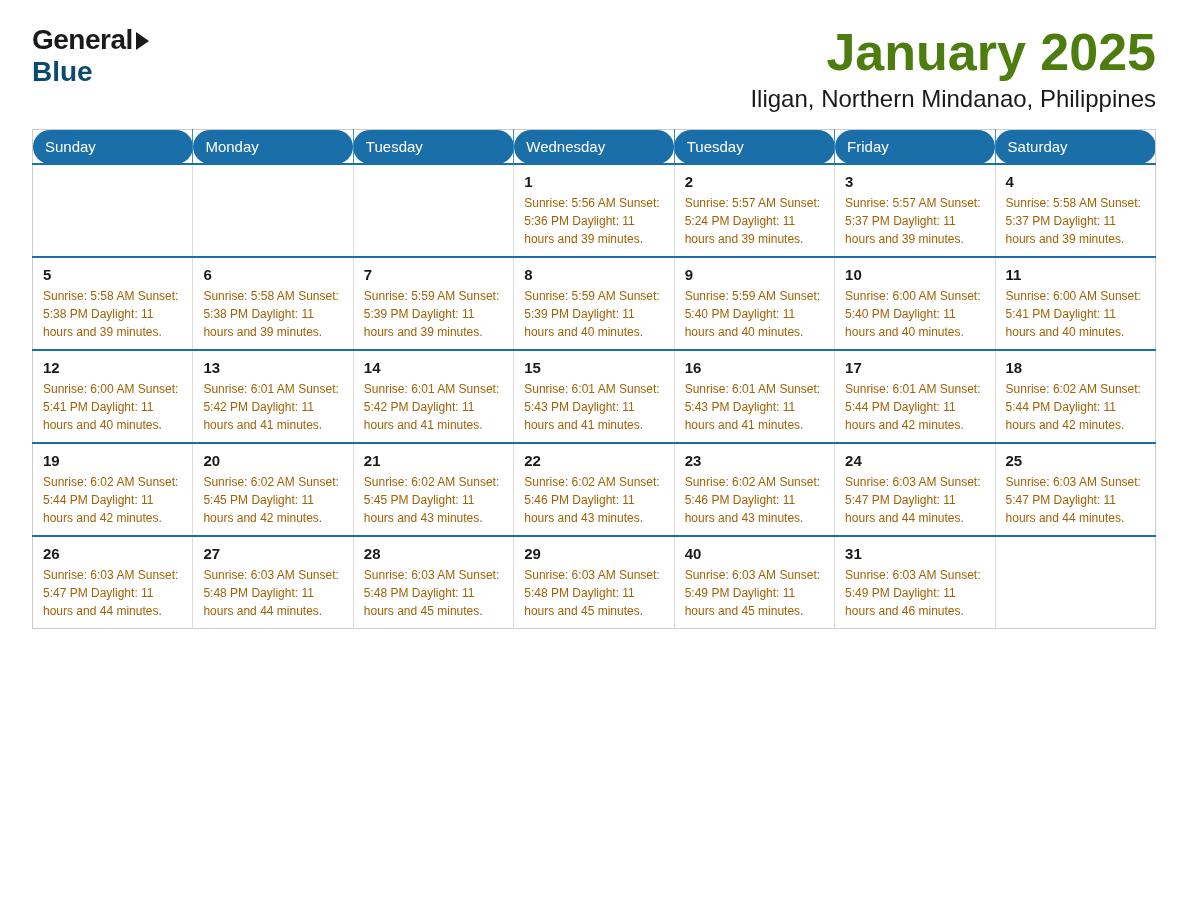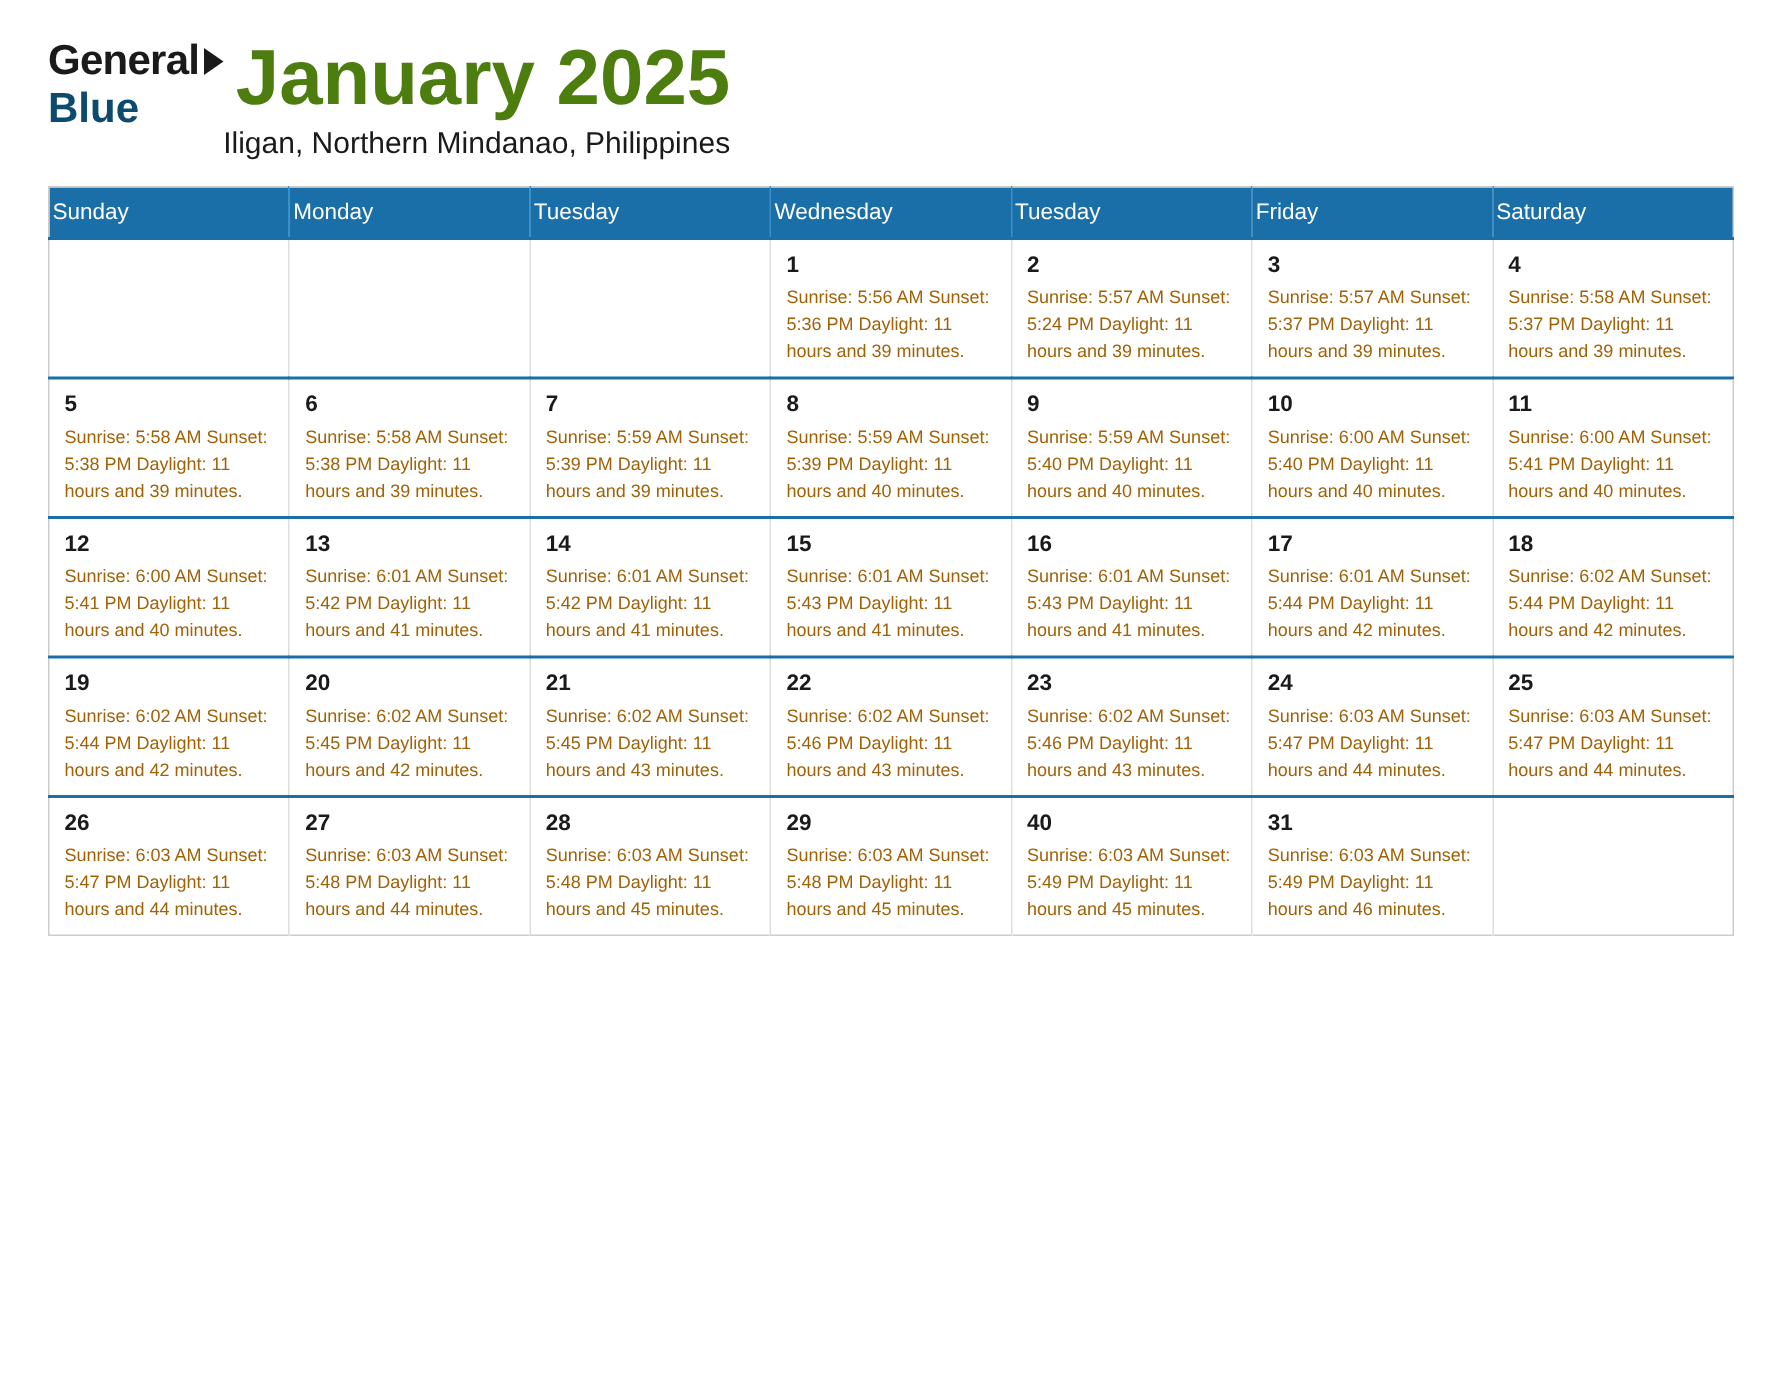--- a/index.html
+++ b/index.html
@@ -5,21 +5,21 @@
     * { box-sizing: border-box; margin: 0; padding: 0; }
     body {
       font-family: Arial, sans-serif;
       background: #fff;
       padding: 24px 32px;
       width: 1188px;
       min-height: 918px;
     }
     .header {
       display: flex;
-      justify-content: flex-start;
+      justify-content: space-between;
       align-items: flex-start;
       margin-bottom: 16px;
     }
     .logo {
       display: flex;
       align-items: flex-end;
       gap: 0;
     }
     .logo-general {
       font-size: 28px;
@@ -35,39 +35,40 @@
     .title-section {
       text-align: right;
     }
     .month-title {
       font-size: 52px;
       font-weight: bold;
       color: #4d7c0f;
       line-height: 1.1;
     }
     .location {
-      font-size: 20px;
+      font-size: 24px;
       color: #1a1a1a;
       margin-top: 4px;
     }
     table {
       width: 100%;
       border-collapse: collapse;
       border: 1px solid #ccc;
     }
     thead tr {
       background-color: #1a6fa8;
     }
     thead th {
       color: #fff;
       font-size: 15px;
       font-weight: normal;
-      padding: 8px 2px;
+      padding: 8px 12px;
       text-align: left;
       border-right: 1px solid #3a8fc8;
+      border-radius: 17px;
     }
     thead th:last-child {
       border-right: none;
     }
     tbody tr {
       border-top: 2px solid #1a6fa8;
     }
     tbody td {
       vertical-align: top;
       padding: 8px 10px;

